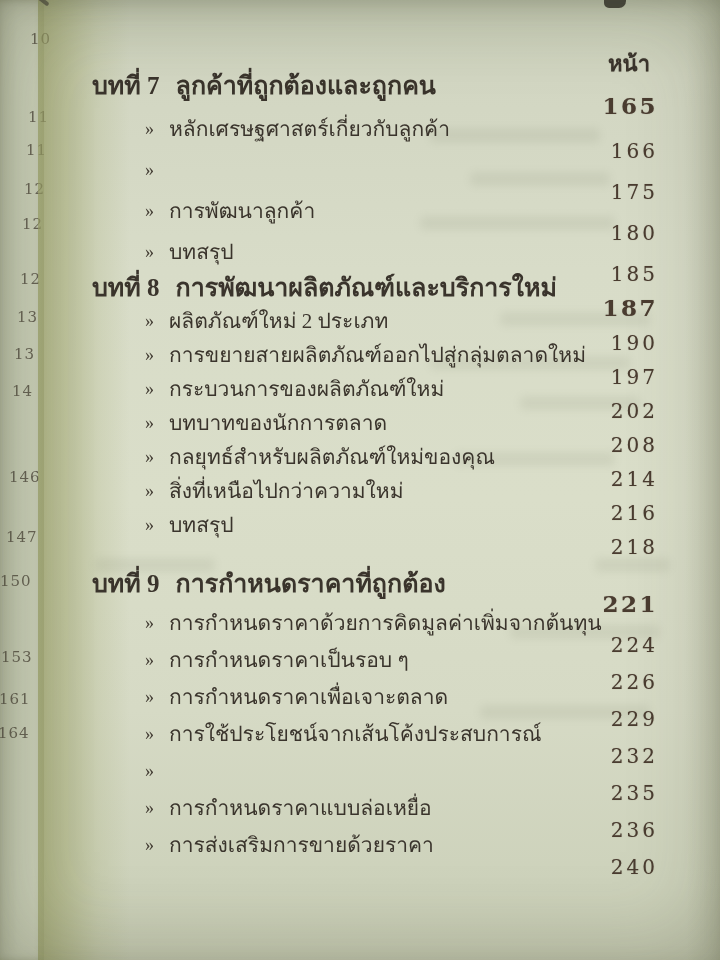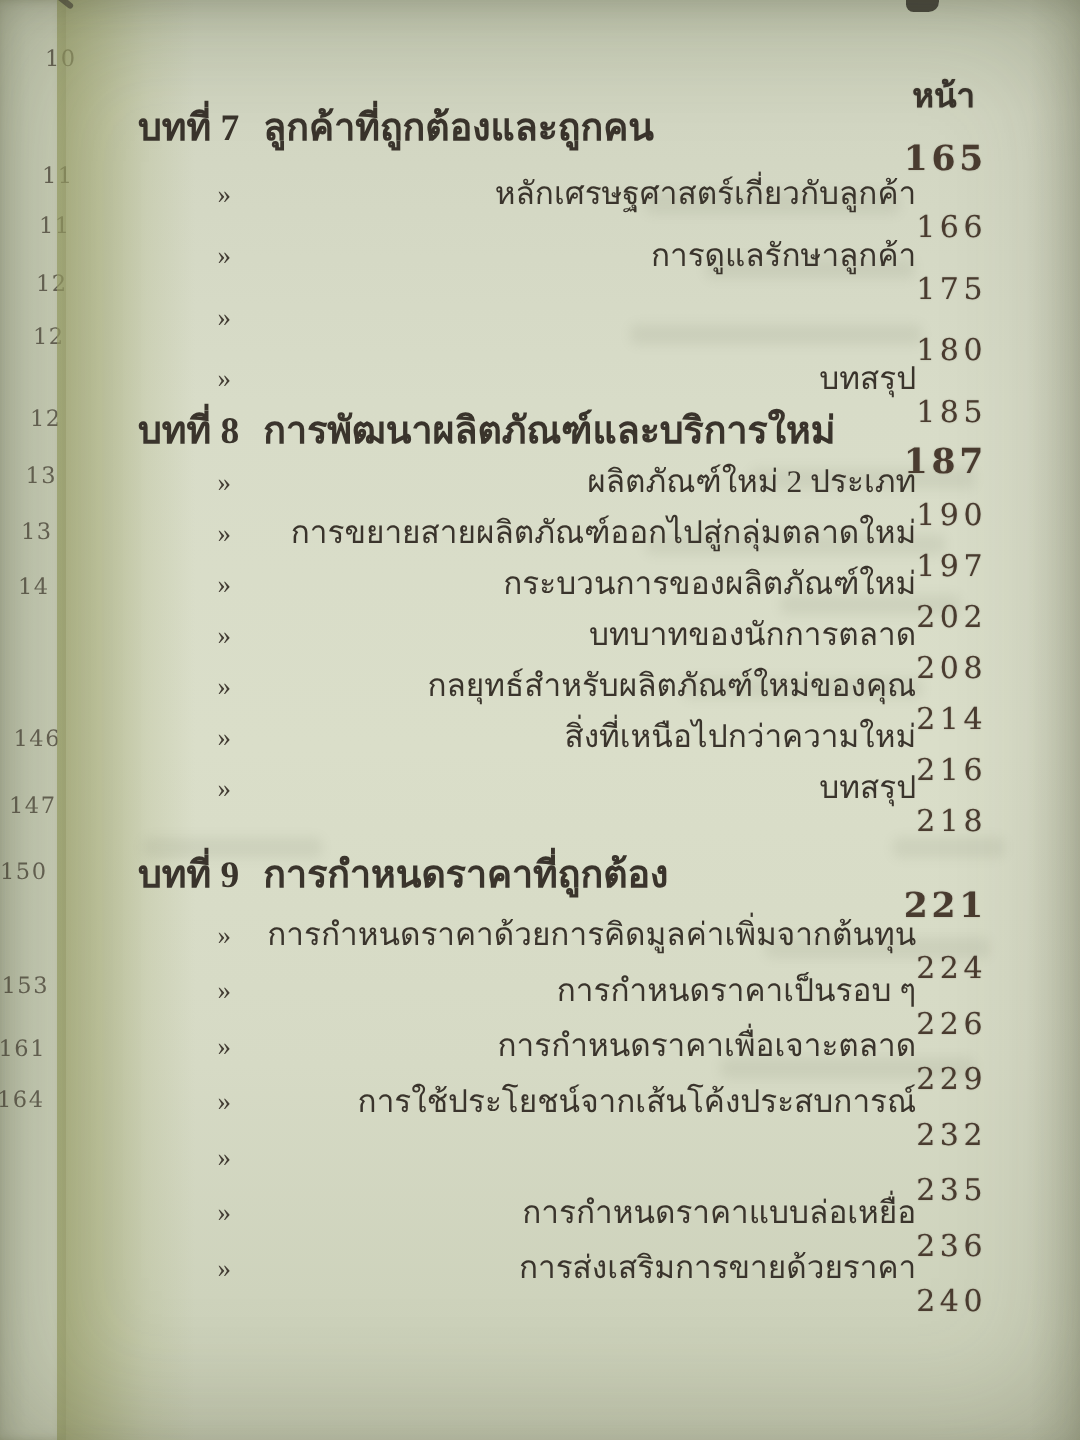--- a/index.html
+++ b/index.html
@@ -59,21 +59,21 @@
     margin-top:22px;
   }
   .header-row{height:30px;}
   .header-row .num{font-size:22px;font-weight:bold;letter-spacing:0;color:#3a342c;padding-right:8px;}
   .heading{font-weight:bold;font-size:25px;line-height:1.25;}
   .heading .num{font-size:23px;font-weight:bold;letter-spacing:2.5px;}
   .ch-label{flex:none;margin-right:16px;}
   .ch-title{flex:1;}
   .item{padding-left:53px;font-size:21px;line-height:1.3;}
   .bullet{flex:none;width:24px;font-size:18px;color:#433d34;padding-top:2px;letter-spacing:-2px;}
-  .it-title{flex:1;text-align:right;}
+  .it-title{flex:1;}
   .h-c7{margin-top:16px;height:46px;}
   .i-c7{height:41px;}
   .h-c8{margin-top:-8px;height:36px;}
   .i-c8{height:34px;}
   .h-c9{margin-top:22px;height:42px;}
   .i-c9{height:37px;}
 </style>
 </head>
 <body>
 
@@ -82,21 +82,21 @@
   <div class="prev-page-edge">
     <span class="ghost-num" style="top:30px;left:30px">10</span>
     <span class="ghost-num" style="top:108px;left:28px">11</span>
     <span class="ghost-num" style="top:141px;left:26px">11</span>
     <span class="ghost-num" style="top:180px;left:24px">12</span>
     <span class="ghost-num" style="top:215px;left:22px">12</span>
     <span class="ghost-num" style="top:270px;left:20px">12</span>
     <span class="ghost-num" style="top:308px;left:17px">13</span>
     <span class="ghost-num" style="top:345px;left:14px">13</span>
     <span class="ghost-num" style="top:382px;left:12px">14</span>
-    <span class="ghost-num" style="top:483px;left:9px">146</span>
+    <span class="ghost-num" style="top:468px;left:9px">146</span>
     <span class="ghost-num" style="top:528px;left:6px">147</span>
     <span class="ghost-num" style="top:572px;left:0">150</span>
     <span class="ghost-num" style="top:648px;left:1px">153</span>
     <span class="ghost-num" style="top:690px;left:-1px">161</span>
     <span class="ghost-num" style="top:724px;left:-2px">164</span>
   </div>
 
   <div class="gutter-shadow"></div>
   <div class="edge-mark"></div>
   <div class="corner-mark"></div>
@@ -124,25 +124,25 @@
       <span class="ch-title">ลูกค้าที่ถูกต้องและถูกคน</span>
       <span class="num">165</span>
     </div>
     <div class="row item i-c7">
       <span class="bullet">»</span>
       <span class="it-title">หลักเศรษฐศาสตร์เกี่ยวกับลูกค้า</span>
       <span class="num">166</span>
     </div>
     <div class="row item i-c7">
       <span class="bullet">»</span>
-      <span class="it-title">การดูแลรักษาลูกค้า</span>
       <span class="num">175</span>
     </div>
     <div class="row item i-c7">
       <span class="bullet">»</span>
+      <span class="it-title">การพัฒนาลูกค้า</span>
       <span class="num">180</span>
     </div>
     <div class="row item i-c7">
       <span class="bullet">»</span>
       <span class="it-title">บทสรุป</span>
       <span class="num">185</span>
     </div>
 
     <div class="row heading h-c8">
       <span class="ch-label">บทที่ 8</span>

